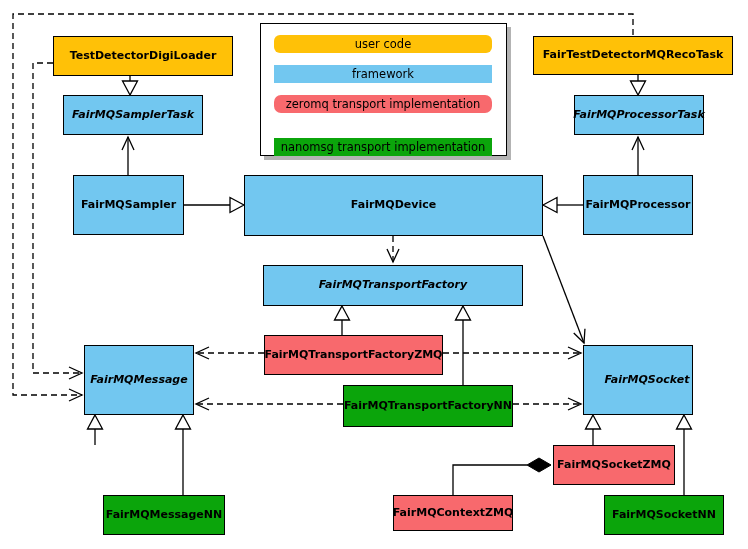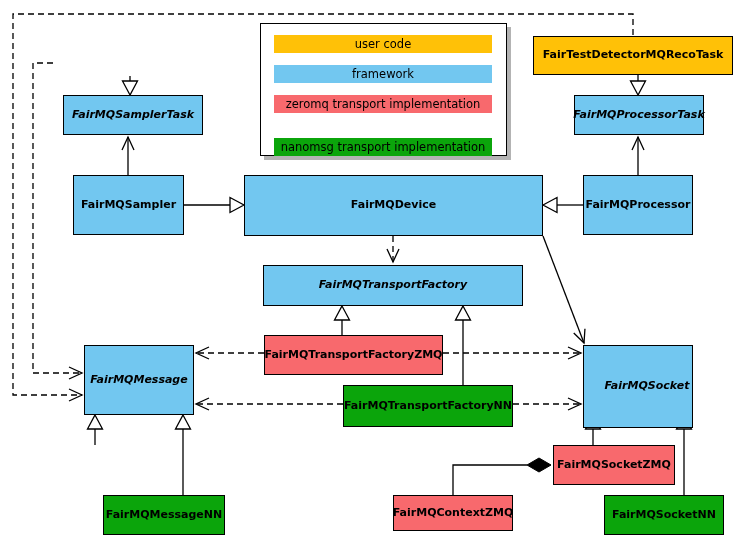--- a/index.html
+++ b/index.html
@@ -131,33 +131,34 @@
       <g>
         <polyline points="633,35 633,14 13,14 13,395 82,395" class="edge-line edge-dashed"></polyline>
         <polyline points="69,401 82,395 69,389" class="head-open"></polyline>
       </g>
       <g>
         <polyline points="453,495 453,465 527,465" class="edge-line"></polyline>
         <polygon points="551,465 539,472 527,465 539,458" class="head-diamond"></polygon>
       </g>
     </svg>
   <div id="legend-box">
-      <div class="legend-item cat-user_code" style="top: 11px;">user code</div>
+      <div class="legend-item cat-user_code" style="top: 11px; border-radius: 6px;">user code</div>
       <div class="legend-item cat-framework" style="top: 41px;">framework</div>
-      <div class="legend-item cat-zeromq" style="top: 71px;">zeromq transport implementation</div>
+      <div class="legend-item cat-zeromq" style="top: 71px; border-radius: 7px;">zeromq transport implementation</div>
       <div class="legend-item cat-nanomsg" style="top: 114px;">nanomsg transport implementation</div>
     </div>
+<div class="node cat-user_code" style="left: 53px; top: 36px; width: 180px; height: 40px;">TestDetectorDigiLoader</div>
     <div class="node cat-user_code" style="left: 533px; top: 36px; width: 200px; height: 39px;">FairTestDetectorMQRecoTask</div>
     <div class="node cat-framework abstract" style="left: 63px; top: 95px; width: 140px; height: 40px;">FairMQSamplerTask</div>
     <div class="node cat-framework abstract" style="left: 574px; top: 95px; width: 130px; height: 40px;">FairMQProcessorTask</div>
     <div class="node cat-framework" style="left: 73px; top: 175px; width: 111px; height: 60px;">FairMQSampler</div>
     <div class="node cat-framework" style="left: 244px; top: 175px; width: 299px; height: 61px;">FairMQDevice</div>
     <div class="node cat-framework" style="left: 583px; top: 175px; width: 110px; height: 60px;">FairMQProcessor</div>
     <div class="node cat-framework abstract" style="left: 263px; top: 265px; width: 260px; height: 41px;">FairMQTransportFactory</div>
     <div class="node cat-zeromq" style="left: 264px; top: 335px; width: 179px; height: 40px;">FairMQTransportFactoryZMQ</div>
     <div class="node cat-nanomsg" style="left: 343px; top: 385px; width: 170px; height: 42px;">FairMQTransportFactoryNN</div>
     <div class="node cat-framework abstract" style="left: 84px; top: 345px; width: 110px; height: 70px;">FairMQMessage</div>
-    <div class="node cat-framework abstract" style="left: 583px; top: 345px; width: 110px; height: 83px; padding-left: 18px;">FairMQSocket</div>
+    <div class="node cat-framework abstract" style="left: 583px; top: 345px; width: 110px; height: 70px; padding-left: 18px;">FairMQSocket</div>
     <div class="node cat-nanomsg" style="left: 103px; top: 495px; width: 122px; height: 40px;">FairMQMessageNN</div>
     <div class="node cat-zeromq" style="left: 553px; top: 445px; width: 122px; height: 40px;">FairMQSocketZMQ</div>
     <div class="node cat-zeromq" style="left: 393px; top: 495px; width: 120px; height: 36px;">FairMQContextZMQ</div>
     <div class="node cat-nanomsg" style="left: 604px; top: 495px; width: 120px; height: 40px;">FairMQSocketNN</div>
   </div>
 
 </body></html>

